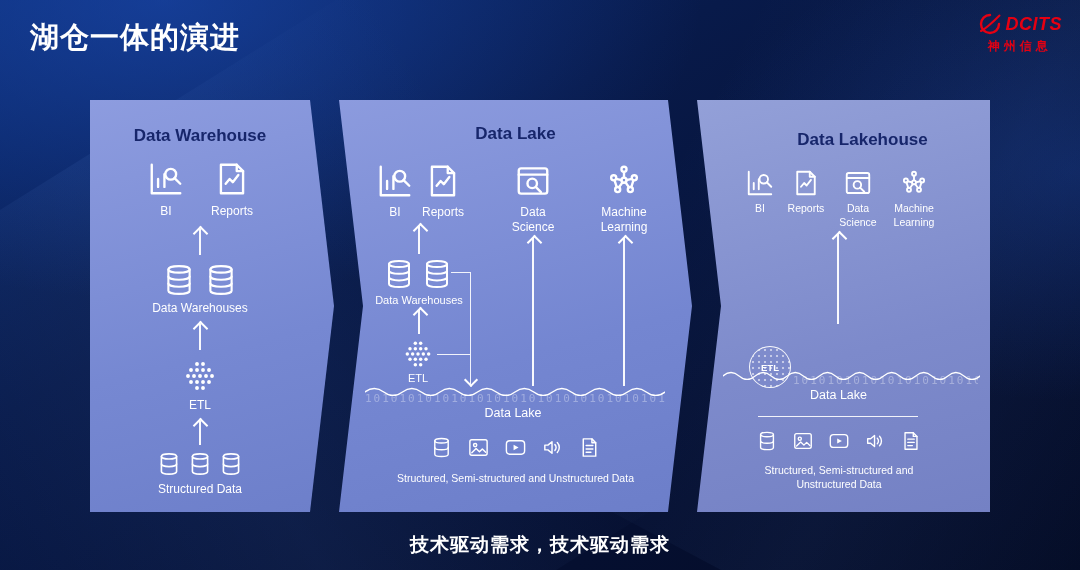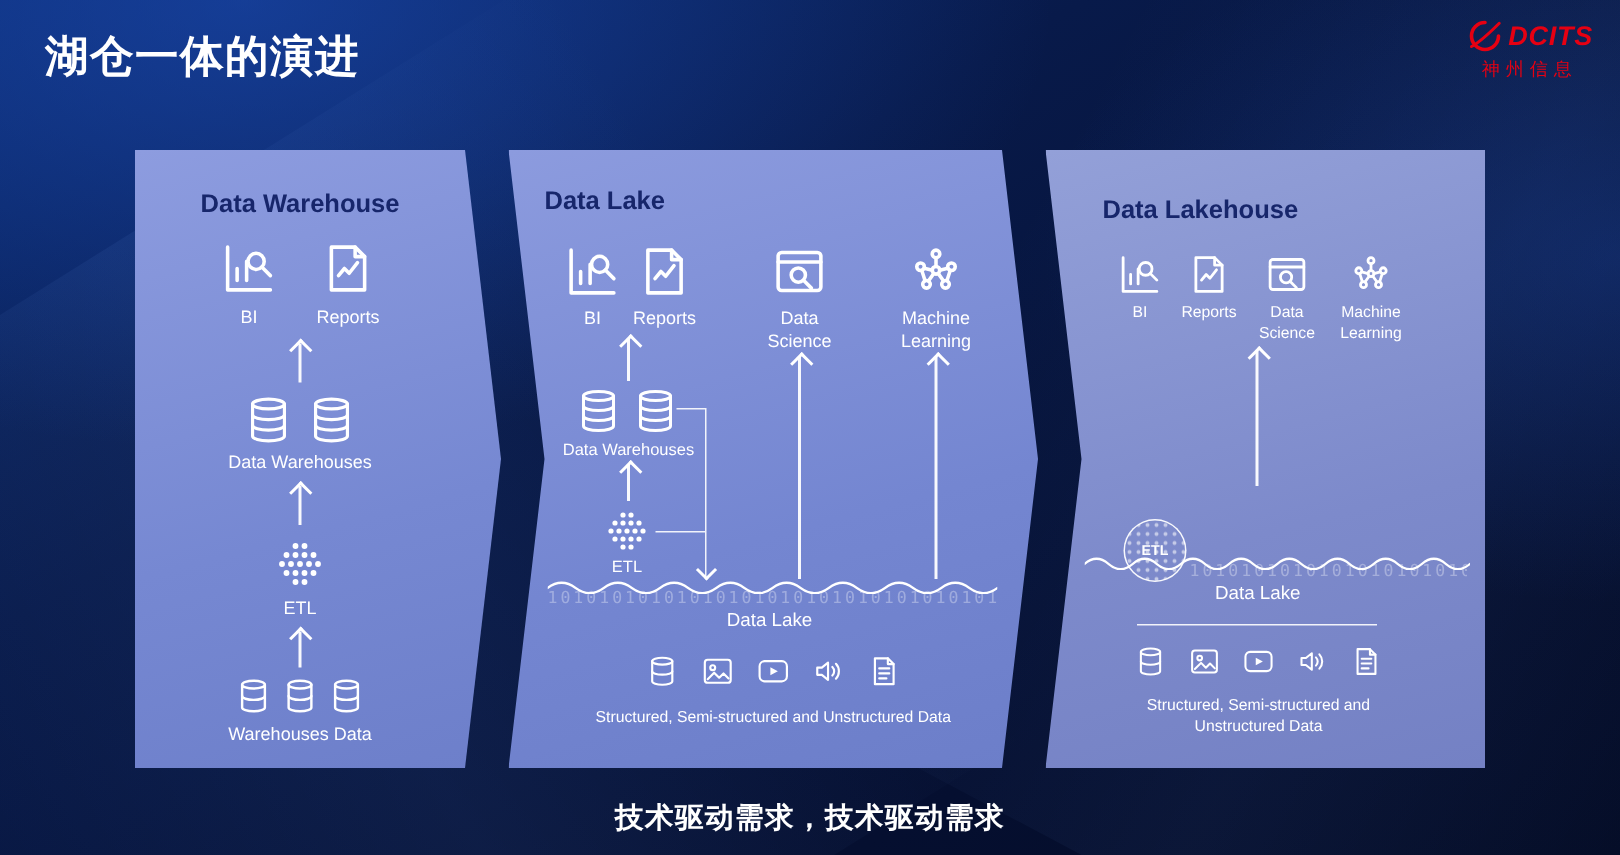--- a/index.html
+++ b/index.html
@@ -15,32 +15,32 @@
   .beam1{left:-120px;top:120px;width:700px;height:600px;transform:rotate(-32deg);
     background:linear-gradient(90deg,rgba(255,255,255,0) 0%,rgba(120,170,255,.07) 50%,rgba(255,255,255,0) 100%);}
   .beam2{right:-160px;top:-60px;width:600px;height:700px;transform:rotate(28deg);
     background:linear-gradient(90deg,rgba(255,255,255,0) 0%,rgba(120,170,255,.06) 50%,rgba(255,255,255,0) 100%);}
 
   .slide-title{position:absolute;left:30px;top:18px;font-size:29px;font-weight:700;color:#ffffff;letter-spacing:1px;}
 
   .logo{position:absolute;right:18px;top:12px;text-align:center;color:#e60012;}
   .logo-row{display:flex;align-items:center;justify-content:flex-end;gap:4px;}
   .logo-brand{font-size:18px;font-weight:700;font-style:italic;letter-spacing:.5px;}
-  .logo-company{font-size:12px;font-weight:400;letter-spacing:4px;margin-top:2px;}
+  .logo-company{font-size:12px;font-weight:700;letter-spacing:4px;margin-top:2px;}
 
   .diagram{position:absolute;left:90px;top:100px;width:900px;height:412px;display:flex;}
   .panel{position:relative;height:412px;color:#fff;}
   .panel1{width:244px;background:linear-gradient(165deg,#8d9cdf 0%,#7688d2 60%,#6d7fca 100%);
     clip-path:polygon(0 0, calc(100% - 24px) 0, 100% 50%, calc(100% - 24px) 100%, 0 100%);}
   .panel2{width:353px;margin-left:5px;background:linear-gradient(165deg,#8c9bde 0%,#7486d1 60%,#6c7ec9 100%);
     clip-path:polygon(0 0, calc(100% - 24px) 0, 100% 50%, calc(100% - 24px) 100%, 0 100%, 24px 50%);}
   .panel3{width:293px;margin-left:5px;background:linear-gradient(165deg,#93a0d8 0%,#7d8acb 60%,#7481c4 100%);
     clip-path:polygon(0 0, 100% 0, 100% 100%, 0 100%, 24px 50%);}
 
-  .panel-title{font-weight:700;color:#17266b;font-size:17px;}
+  .panel-title{font-weight:700;color:#17266b;font-size:17px;text-align:center;}
   .p1-title{margin-top:26px;}
   .p2-title{position:absolute;left:24px;right:24px;top:24px;}
   .p3-title{position:absolute;left:38px;right:0;top:30px;}
 
   .p1-inner{position:absolute;left:0;right:24px;top:0;bottom:0;display:flex;flex-direction:column;align-items:center;}
 
   .lbl{font-size:12px;color:#fff;text-align:center;line-height:1.25;}
   .lbl-sm{font-size:10.5px;color:#fff;text-align:center;line-height:1.3;}
 
   .icon{stroke:currentColor;fill:none;stroke-width:1.5;stroke-linecap:round;stroke-linejoin:round;color:#fff;display:block;}
@@ -232,21 +232,21 @@
         <svg class="icon" width="26" height="26">
             <use href="#i-db"></use>
           </svg>
         <svg class="icon" width="26" height="26">
             <use href="#i-db"></use>
           </svg>
         <svg class="icon" width="26" height="26">
             <use href="#i-db"></use>
           </svg>
       </div>
-      <div class="lbl" style="margin-top:5px;">Warehouses Data</div>
+      <div class="lbl" style="margin-top:5px;">Structured Data</div>
     </div>
   </div>
 
   <div class="panel panel2">
     <div class="panel-title p2-title">Data Lake</div>
 
     <div class="abs col" style="left:26px;top:62px;width:60px;">
       <svg class="icon" width="38" height="38">
           <use href="#i-bi"></use>
         </svg>

